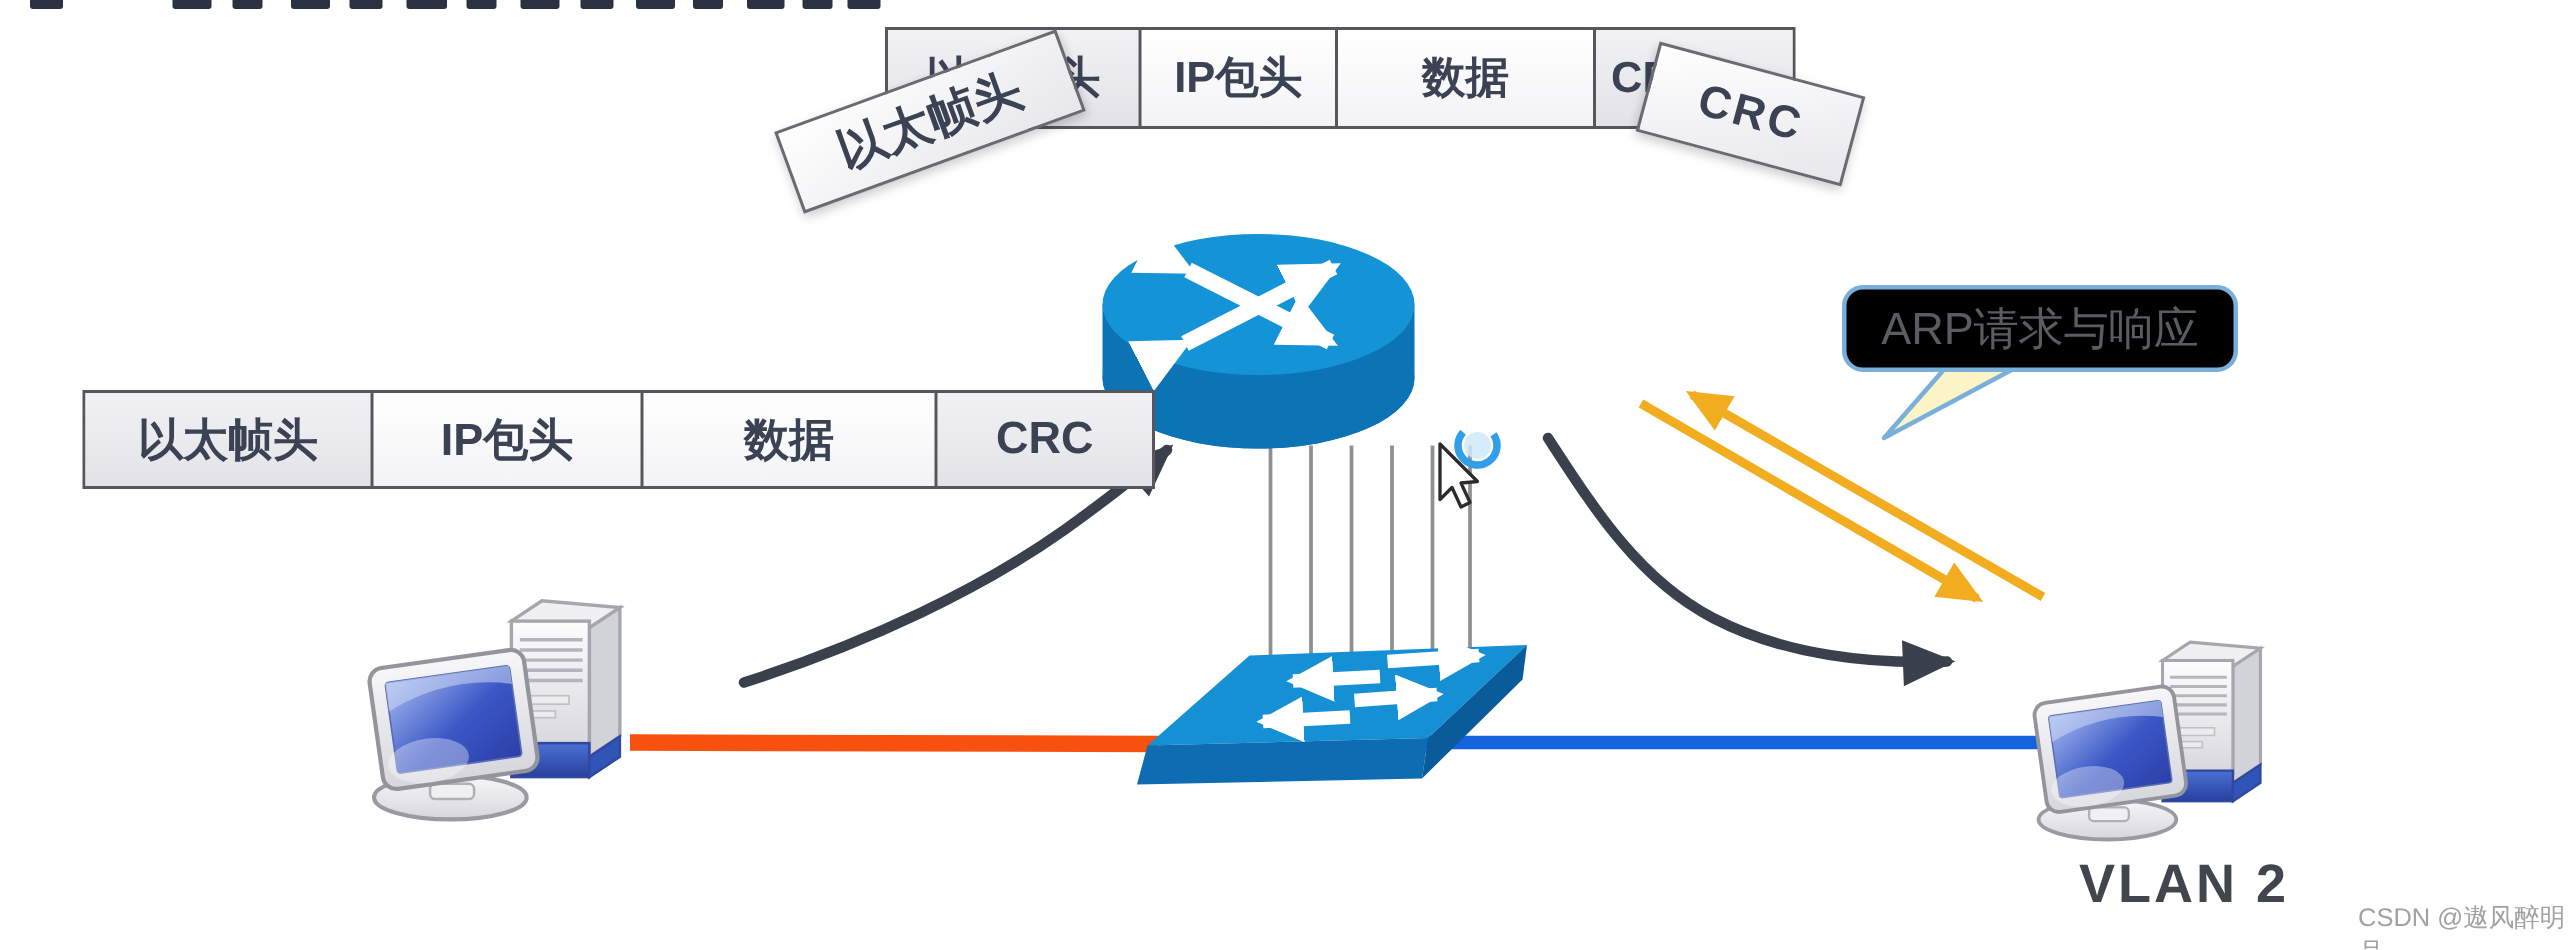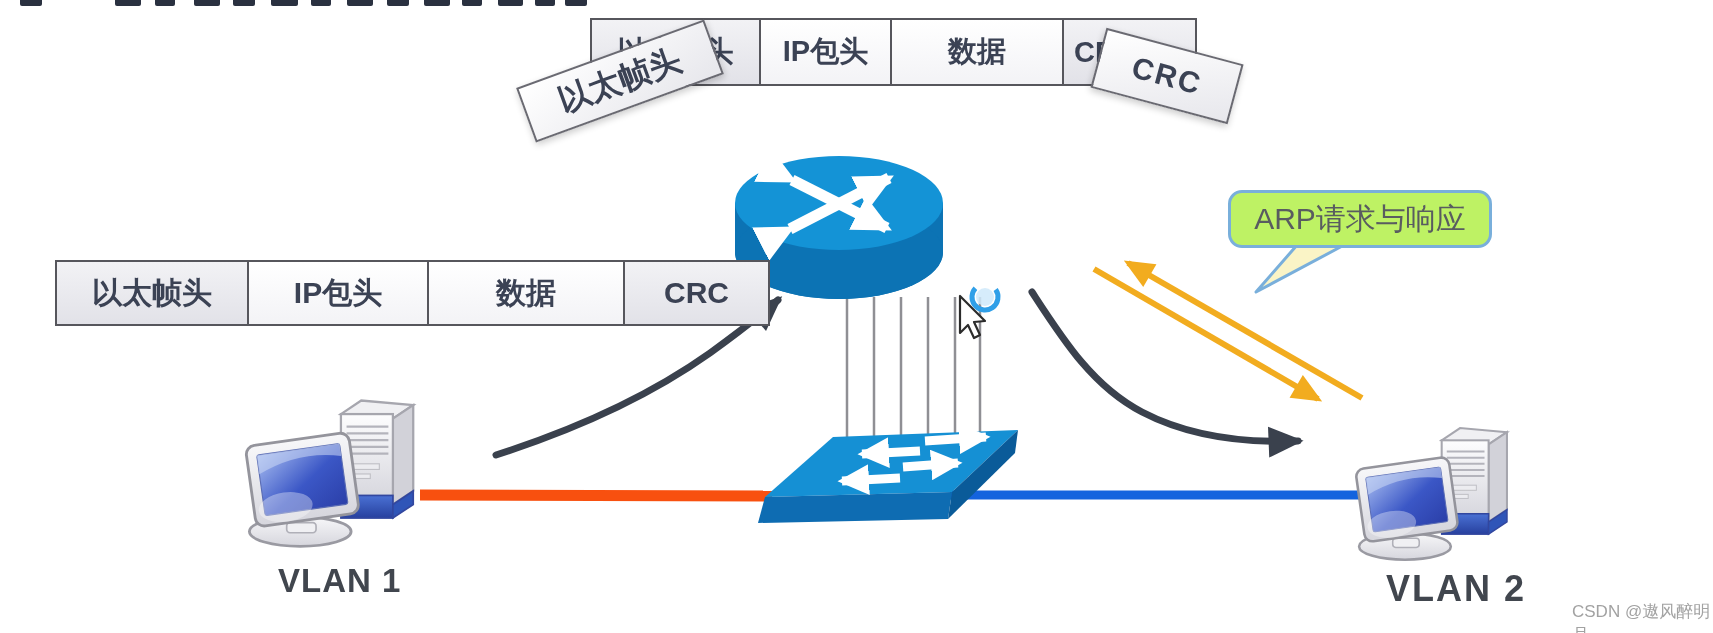--- a/index.html
+++ b/index.html
@@ -20,21 +20,21 @@
   
   .tilted{position:absolute;display:flex;align-items:center;justify-content:center;
           background:linear-gradient(160deg,#ffffff 0%,#e7e7ec 100%);
           border:2px solid #6a6a72;box-shadow:0 3px 7px rgba(0,0,0,.2);
           font-weight:bold;color:#3B4254;z-index:3;box-sizing:border-box;}
   .tilted-eth{left:520px;top:52px;width:200px;height:58px;transform:rotate(-20deg);font-size:32px;}
   .tilted-crc{left:1096px;top:45px;width:142px;height:62px;transform:rotate(15deg);
               font-size:30px;letter-spacing:2px;}
   
   .bubble{position:absolute;left:1228px;top:190px;width:264px;height:58px;
-          background:#bef264;border:3px solid #79AFDB;border-radius:14px;
+          background:#000000;border:3px solid #79AFDB;border-radius:14px;
           display:flex;align-items:center;justify-content:center;
           font-size:30px;color:#595c60;z-index:3;box-sizing:border-box;}
   
   .host-label{position:absolute;font-weight:bold;color:#41464e;z-index:2;}
   .vlan1{left:278px;top:562px;font-size:33px;letter-spacing:1px;}
   .vlan2{left:1386px;top:568px;font-size:36px;letter-spacing:2px;}
   .watermark{position:absolute;left:1572px;top:600px;font-size:17px;color:#a2a2a2;z-index:2;}
   svg.layer{position:absolute;left:0;top:0;z-index:1;}
 </style>
 </head>
@@ -182,17 +182,16 @@
 
   <div class="frame left-frame">
     <div class="cell c-gray" style="width:190px;">以太帧头</div>
     <div class="cell c-light" style="width:180px;">IP包头</div>
     <div class="cell c-light" style="width:196px;">数据</div>
     <div class="cell c-gray" style="width:145px;">CRC</div>
   </div>
 
   <div class="bubble">ARP请求与响应</div>
 
-  <div class="host-label vlan1">VLAN 1</div>
   <div class="host-label vlan2">VLAN 2</div>
 
   <div class="watermark">CSDN @遨风醉明月</div>
 </div>
 
 </body></html>

